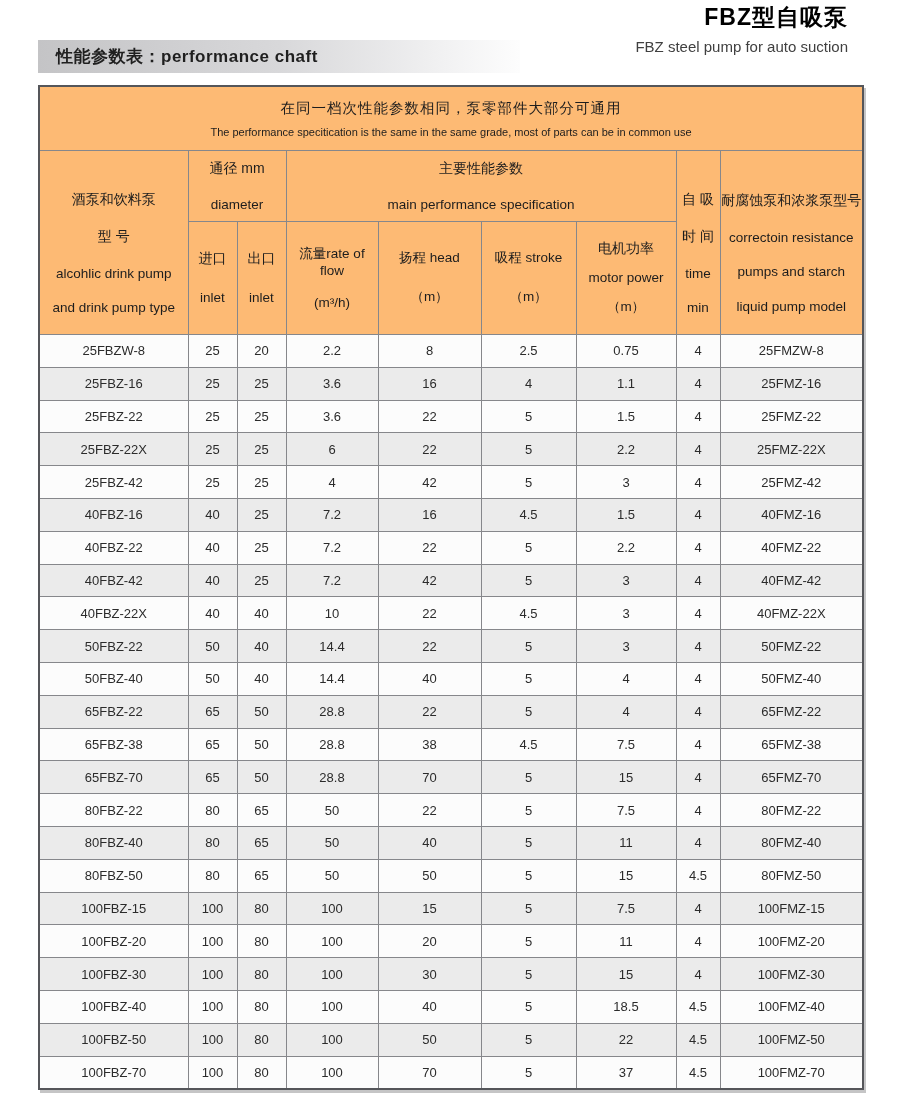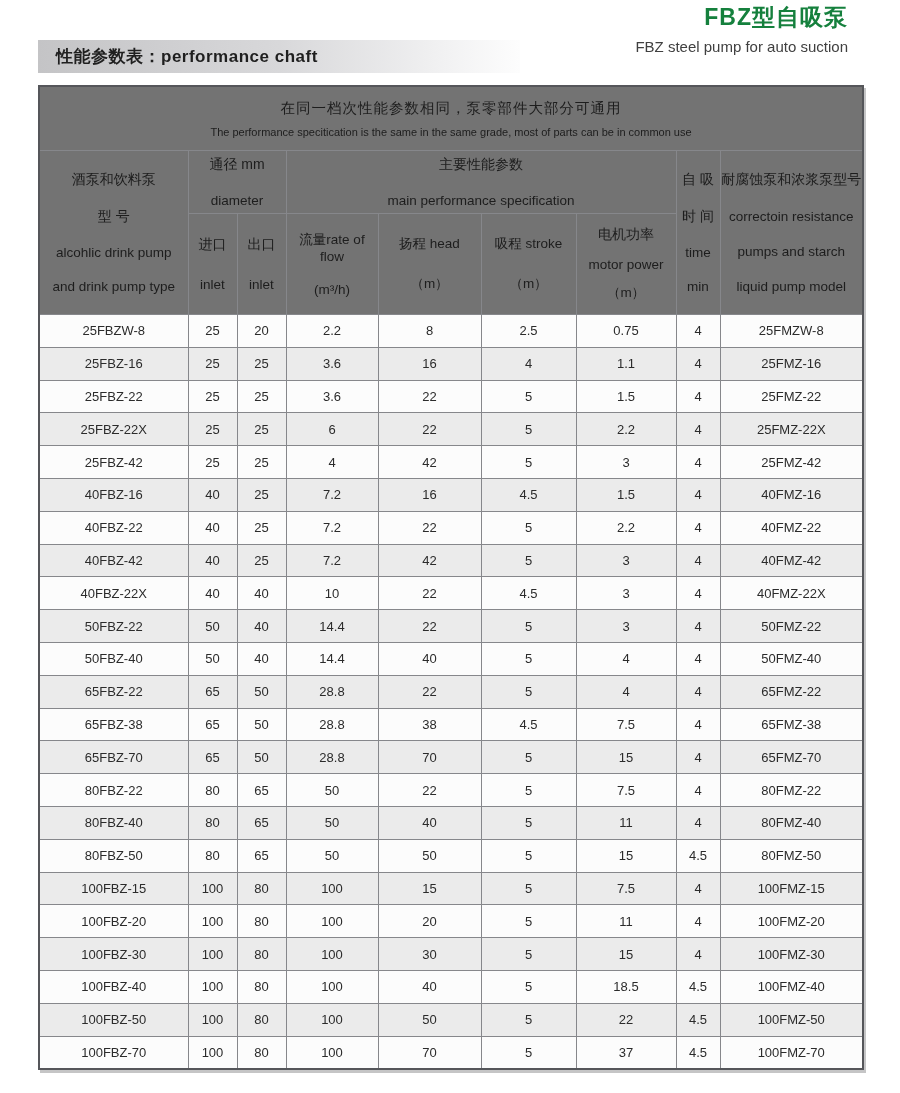--- a/index.html
+++ b/index.html
@@ -8,21 +8,21 @@
     width: 900px; height: 1093px;
     background: #ffffff;
     font-family: "Liberation Sans", "DejaVu Sans", sans-serif;
     color: #222;
     overflow: hidden;
   }
   .page { position: relative; width: 900px; height: 1093px; }
 
   
   .titles { position: absolute; top: 2px; right: 52px; text-align: right; }
-  .title-cn { font-size: 23px; font-weight: bold; letter-spacing: 1px; color: #15803d; }
+  .title-cn { font-size: 23px; font-weight: bold; letter-spacing: 1px; color: #000000; }
   .title-en { font-size: 15px; margin-top: 5px; color: #404040; }
 
   
   .section-label {
     position: absolute; left: 38px; top: 40px;
     width: 482px; height: 33px;
     background: linear-gradient(to right, #c4c4c6 0%, #d8d8da 50%, #f2f2f3 85%, #fdfdfd 100%);
     font-size: 17px; font-weight: bold; line-height: 33px;
     padding-left: 18px; color: #1f1f1f;
     letter-spacing: 0.5px;
@@ -34,28 +34,28 @@
     width: 824px;
     border-collapse: collapse; table-layout: fixed;
     border: 2px solid #55565a;
     box-shadow: 2px 3px 0 rgba(150,150,152,0.55);
   }
   .perf th, .perf td {
     border: 1px solid #86878b;
     text-align: center; vertical-align: middle;
     font-weight: normal; padding: 0;
   }
-  .perf thead th { background: #737373; color: #1d1d1d; }
+  .perf thead th { background: #fdba74; color: #1d1d1d; }
 
   .vflex { display: flex; flex-direction: column; justify-content: space-evenly; align-items: center; width: 100%; }
   .vcenter { display: flex; flex-direction: column; justify-content: center; align-items: center; row-gap: 8px; width: 100%; }
   .h63 { height: 63px; }
   .h62 { height: 62px; row-gap: 19px; }
   .h100 { height: 100px; }
-  .h162 { height: 162px; }
+  .h162 { height: 162px; margin-top: 21px; }
 
   .cn { font-size: 14px; }
   .en { font-size: 13.5px; }
   .banner-cn { font-size: 14.5px; letter-spacing: 1px; }
   .banner-en { font-size: 11px; }
 
   .perf tbody td {
     font-size: 13px; height: 32.8px;
     background: #fcfcfc; color: #2b2b2b;
   }

